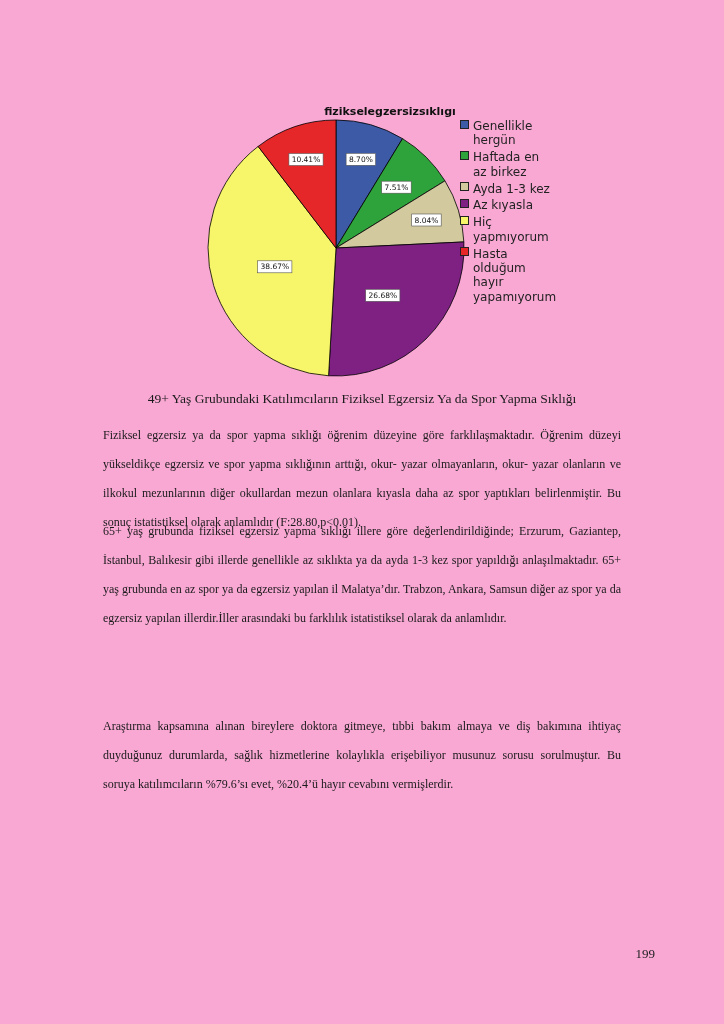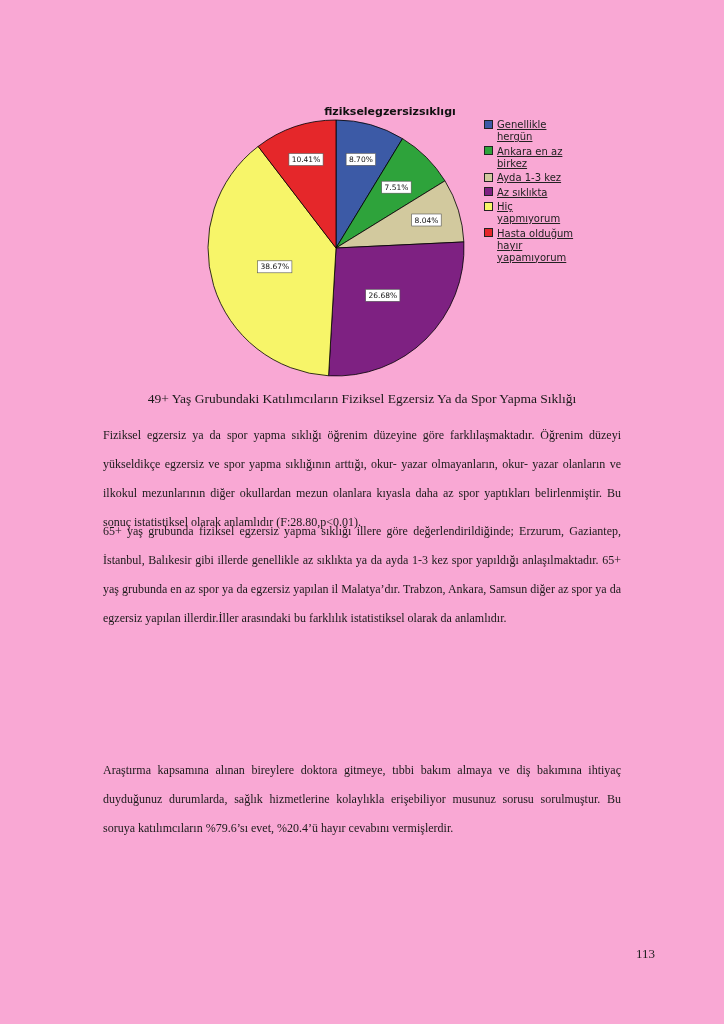--- a/index.html
+++ b/index.html
@@ -6,35 +6,35 @@
   .page {
     position:relative; width:724px; height:1024px; background:#f9a8d4;
     font-family:"Liberation Serif", serif; color:#1a1a1a; overflow:hidden;
   }
   .chart-title {
     position:absolute; left:250px; top:105px; width:280px; text-align:center;
     font-family:"DejaVu Sans", sans-serif; font-weight:bold; font-size:11px; color:#111;
   }
   #pie-svg { position:absolute; left:190px; top:108px; }
   .legend {
-    position:absolute; left:484px; top:119px;
-    font-family:"DejaVu Sans", sans-serif; font-size:10px; color:#222;text-decoration:underline;
+    position:absolute; left:460px; top:119px;
+    font-family:"DejaVu Sans", sans-serif; font-size:12px; color:#222;
   }
   .legend-item { display:flex; align-items:flex-start; margin-bottom:2.5px; }
   .legend-swatch { width:7px; height:7px; border:1px solid #222; margin-right:4px; flex:none; margin-top:0.5px; }
   .legend-label { max-width:82px; line-height:1.2; }
   .caption {
     position:absolute; left:103px; top:391px; width:518px; text-align:center;
     font-size:13.5px;
   }
   .para {
     position:absolute; left:103px; width:518px; font-size:12px;
     line-height:29px; text-align:justify;
   }
-  .p1 { top:421px; } .p2 { top:517px; } .p3 { top:666px; } .p4 { top:756px; }
+  .p1 { top:421px; } .p2 { top:517px; } .p3 { top:666px; } .p4 { top:712px; }
   .heading {
     position:absolute; left:103px; top:738px; font-size:13.5px; font-weight:bold;
   }
   .page-number { position:absolute; right:69px; top:946px; font-size:13px; color:#222; }
 </style>
 </head>
 <body>
 
 <div class="page">
 
@@ -73,43 +73,43 @@
       </g>
     </svg>
 
   <div class="legend" id="legend">
       <div class="legend-item">
         <span class="legend-swatch" style="background: rgb(60, 90, 166);"></span>
         <span class="legend-label">Genellikle hergün</span>
       </div>
       <div class="legend-item">
         <span class="legend-swatch" style="background: rgb(46, 163, 59);"></span>
-        <span class="legend-label">Ankara en az birkez</span>
+        <span class="legend-label">Haftada en az birkez</span>
       </div>
       <div class="legend-item">
         <span class="legend-swatch" style="background: rgb(210, 201, 158);"></span>
         <span class="legend-label">Ayda 1-3 kez</span>
       </div>
       <div class="legend-item">
         <span class="legend-swatch" style="background: rgb(126, 33, 130);"></span>
-        <span class="legend-label">Az sıklıkta</span>
+        <span class="legend-label">Az kıyasla</span>
       </div>
       <div class="legend-item">
         <span class="legend-swatch" style="background: rgb(247, 245, 105);"></span>
         <span class="legend-label">Hiç yapmıyorum</span>
       </div>
       <div class="legend-item">
         <span class="legend-swatch" style="background: rgb(229, 39, 42);"></span>
         <span class="legend-label">Hasta olduğum hayır yapamıyorum</span>
       </div>
     </div>
 
   <div class="caption">49+ Yaş Grubundaki Katılımcıların Fiziksel Egzersiz Ya da Spor Yapma Sıklığı</div>
 
   <div class="para p1">Fiziksel egzersiz ya da spor yapma sıklığı öğrenim düzeyine göre farklılaşmaktadır. Öğrenim düzeyi yükseldikçe egzersiz ve spor yapma sıklığının arttığı, okur- yazar olmayanların, okur- yazar olanların ve ilkokul mezunlarının diğer okullardan mezun olanlara kıyasla daha az spor yaptıkları belirlenmiştir. Bu sonuç istatistiksel olarak anlamlıdır (F:28.80,p&lt;0.01).</div>
   <div class="para p2">65+ yaş grubunda fiziksel egzersiz yapma sıklığı illere göre değerlendirildiğinde; Erzurum, Gaziantep, İstanbul, Balıkesir gibi illerde genellikle az sıklıkta ya da ayda 1-3 kez spor yapıldığı anlaşılmaktadır. 65+ yaş grubunda en az spor ya da egzersiz yapılan il Malatya’dır. Trabzon, Ankara, Samsun diğer az spor ya da egzersiz yapılan illerdir.İller arasındaki bu farklılık istatistiksel olarak da anlamlıdır.</div>
 
 
   <div class="para p4">Araştırma kapsamına alınan bireylere doktora gitmeye, tıbbi bakım almaya ve diş bakımına ihtiyaç duyduğunuz durumlarda, sağlık hizmetlerine kolaylıkla erişebiliyor musunuz sorusu sorulmuştur. Bu soruya katılımcıların %79.6’sı evet, %20.4’ü hayır cevabını vermişlerdir.</div>
 
-  <div class="page-number">113</div>
+  <div class="page-number">199</div>
 
 </div>
 
 </body></html>

